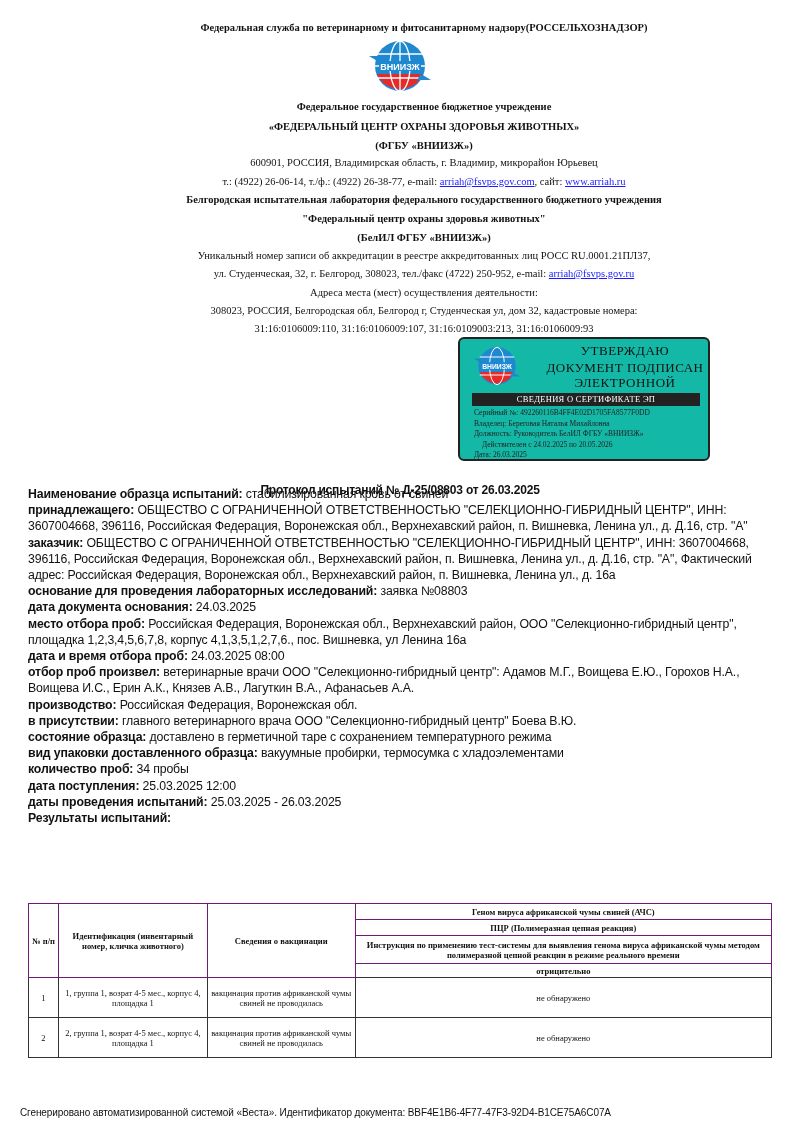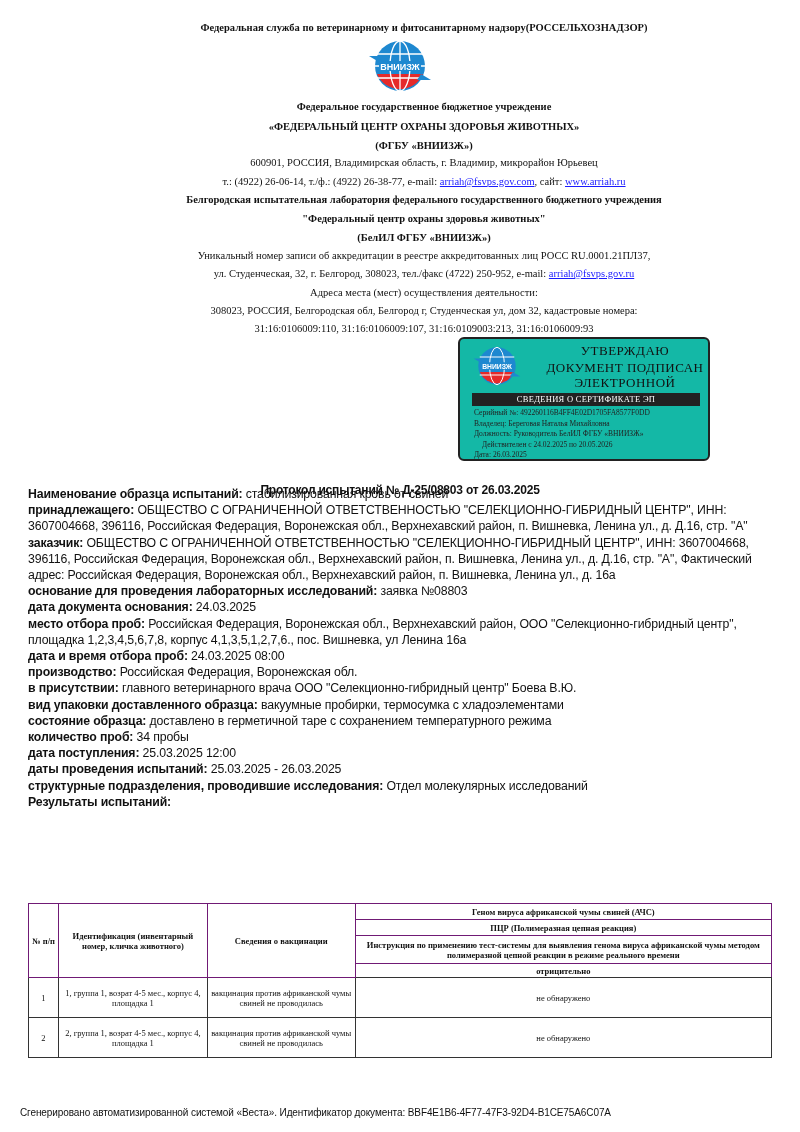--- a/index.html
+++ b/index.html
@@ -89,28 +89,28 @@
 <div class="title">Протокол испытаний № Д-25/08803 от 26.03.2025</div>
 
 <div class="body">
   <p><span class="k">Наименование образца испытаний:</span><span> стабилизированная кровь от свиней</span></p>
   <p><span class="k">принадлежащего:</span><span> ОБЩЕСТВО С ОГРАНИЧЕННОЙ ОТВЕТСТВЕННОСТЬЮ "СЕЛЕКЦИОННО-ГИБРИДНЫЙ ЦЕНТР", ИНН: 3607004668, 396116, Российская Федерация, Воронежская обл., Верхнехавский район, п. Вишневка, Ленина ул., д. Д.16, стр. "А"</span></p>
   <p><span class="k">заказчик:</span><span> ОБЩЕСТВО С ОГРАНИЧЕННОЙ ОТВЕТСТВЕННОСТЬЮ "СЕЛЕКЦИОННО-ГИБРИДНЫЙ ЦЕНТР", ИНН: 3607004668, 396116, Российская Федерация, Воронежская обл., Верхнехавский район, п. Вишневка, Ленина ул., д. Д.16, стр. "А", Фактический адрес: Российская Федерация, Воронежская обл., Верхнехавский район, п. Вишневка, Ленина ул., д. 16а</span></p>
   <p><span class="k">основание для проведения лабораторных исследований:</span><span> заявка №08803</span></p>
   <p><span class="k">дата документа основания:</span><span> 24.03.2025</span></p>
   <p><span class="k">место отбора проб:</span><span> Российская Федерация, Воронежская обл., Верхнехавский район, ООО "Селекционно-гибридный центр", площадка 1,2,3,4,5,6,7,8, корпус 4,1,3,5,1,2,7,6., пос. Вишневка, ул Ленина 16а</span></p>
   <p><span class="k">дата и время отбора проб:</span><span> 24.03.2025 08:00</span></p>
+  <p><span class="k">отбор проб произвел:</span><span> ветеринарные врачи ООО "Селекционно-гибридный центр": Адамов М.Г., Воищева Е.Ю., Горохов Н.А., Воищева И.С., Ерин А.К., Князев А.В., Лагуткин В.А., Афанасьев А.А.</span></p>
   <p><span class="k">производство:</span><span> Российская Федерация, Воронежская обл.</span></p>
   <p><span class="k">в присутствии:</span><span> главного ветеринарного врача ООО "Селекционно-гибридный центр" Боева В.Ю.</span></p>
+  <p><span class="k">состояние образца:</span><span> доставлено в герметичной таре с сохранением температурного режима</span></p>
   <p><span class="k">вид упаковки доставленного образца:</span><span> вакуумные пробирки, термосумка с хладоэлементами</span></p>
-  <p><span class="k">состояние образца:</span><span> доставлено в герметичной таре с сохранением температурного режима</span></p>
   <p><span class="k">количество проб:</span><span> 34 пробы</span></p>
   <p><span class="k">дата поступления:</span><span> 25.03.2025 12:00</span></p>
   <p><span class="k">даты проведения испытаний:</span><span> 25.03.2025 - 26.03.2025</span></p>
-  <p><span class="k">структурные подразделения, проводившие исследования:</span><span> Отдел молекулярных исследований</span></p>
   <p><span class="k">Результаты испытаний:</span><span></span></p>
 </div>
 
 <table class="res">
   <colgroup>
     <col style="width:30px">
       <col style="width:149px">
       <col style="width:148px">
       <col style="width:417px">
   </colgroup>

